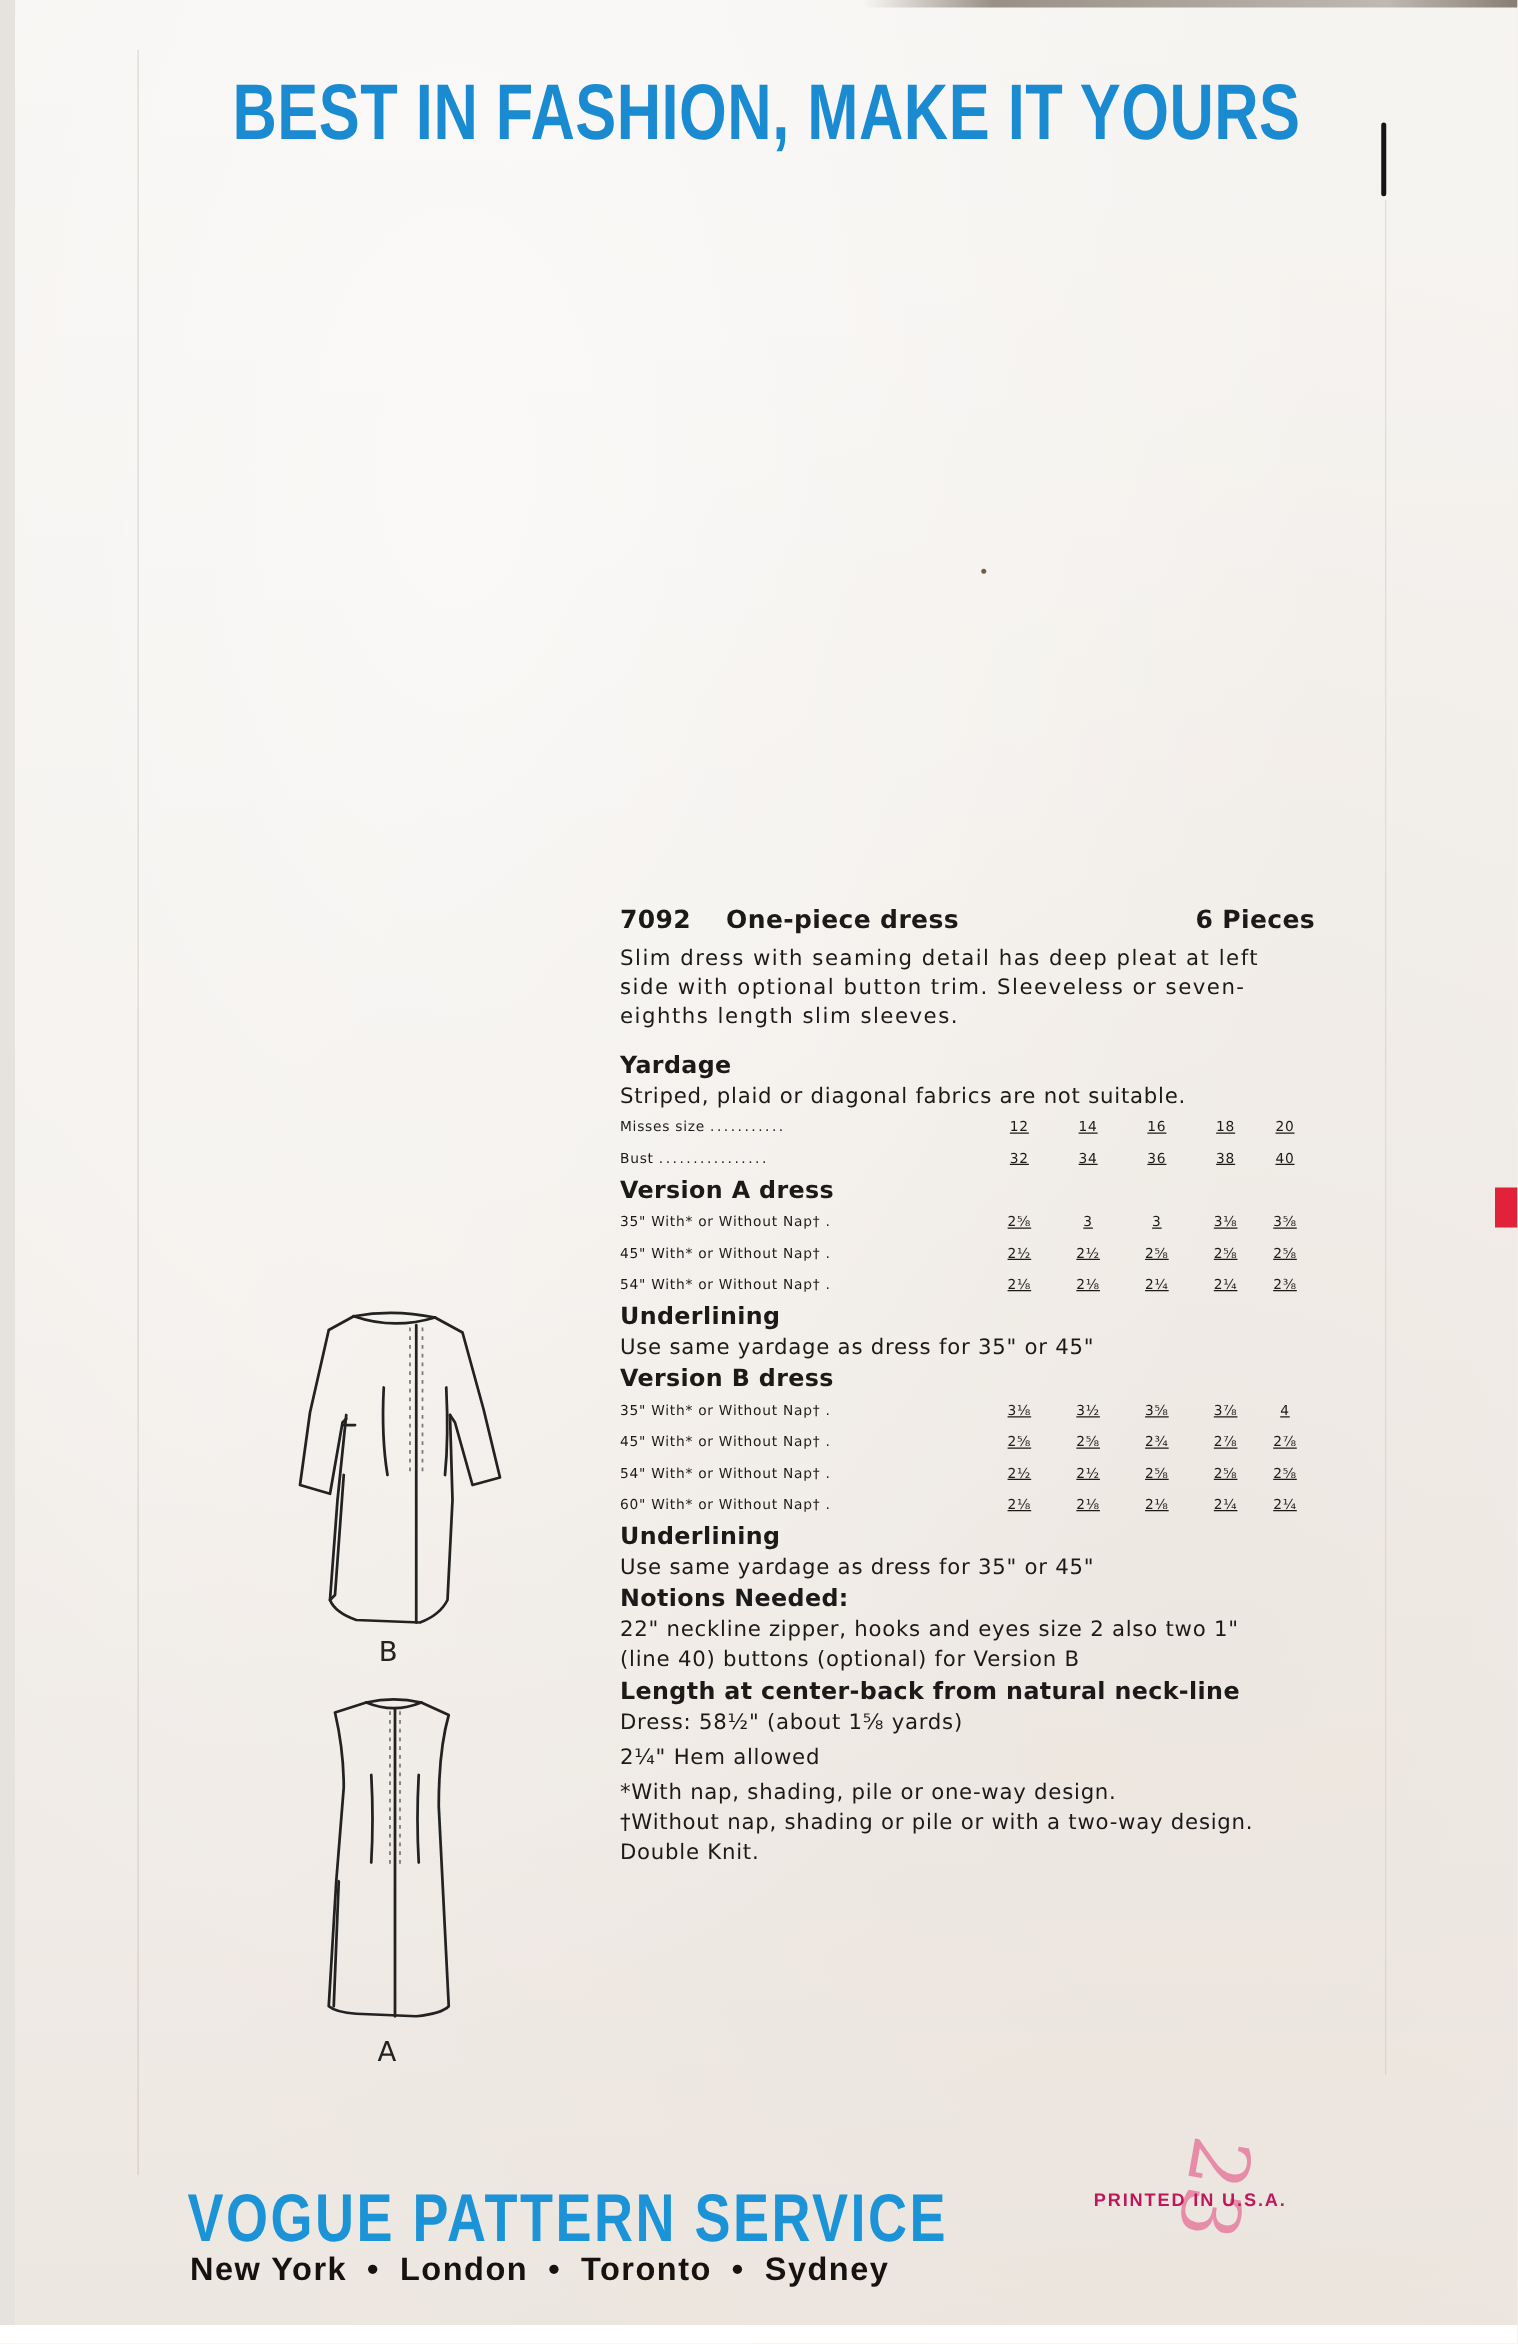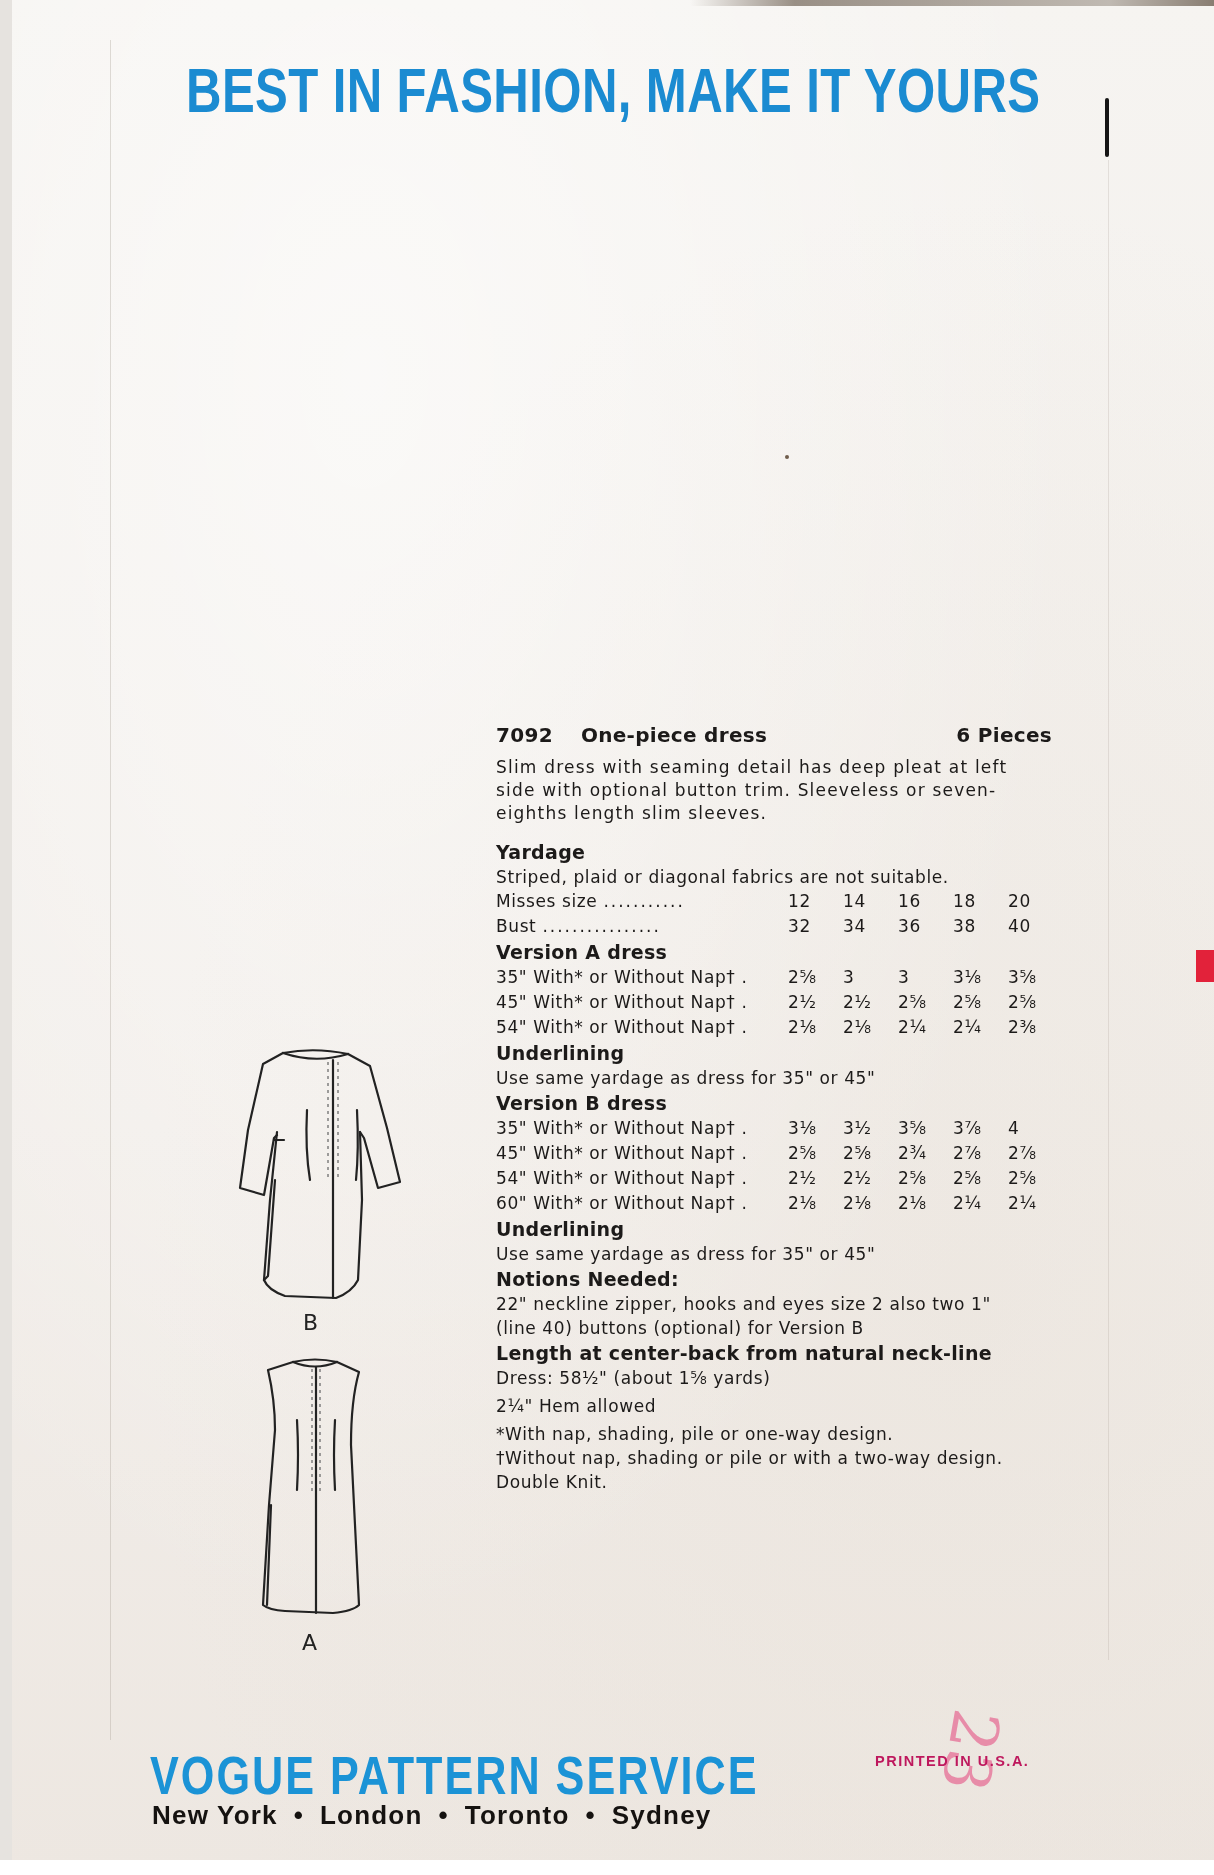--- a/index.html
+++ b/index.html
@@ -56,23 +56,23 @@
     position: absolute; left: 496px; top: 724px; width: 556px;
     font-family: "DejaVu Sans", sans-serif; font-size: 17.5px; line-height: 22px;
     letter-spacing: 0.6px;
   }
   .title-row { display: flex; justify-content: space-between; align-items: flex-end; font-weight: 700; font-size: 20px; letter-spacing: 0.3px; margin-bottom: 10px; }
   .title-row .num { margin-right: 28px; }
   .title-left { display: flex; }
   .desc { margin: 0 0 14px 0; font-size: 17px; line-height: 23px; letter-spacing: 1.2px; }
   .sec { font-weight: 700; font-size: 19px; line-height: 26px; letter-spacing: 0.3px; }
   .line { white-space: nowrap; font-size: 17px; line-height: 24px; }
-  .row { display: flex; white-space: nowrap; font-size: 17px; line-height: 25px; }
+  .row { display: flex; white-space: nowrap; font-size: 11px; line-height: 25px; }
   .row .lbl { width: 292px; overflow: hidden; }
-  .row .v { width: 55px; text-align: left; }
+  .row .v { width: 55px; text-align: center; text-decoration: underline; }
   .row .v:last-child { width: 40px; }
   .dots { letter-spacing: 2px; }
   .row.len .lbl { width: 284px; }
   .row.len .v { width: 54px; }
   .gap4 { height: 4px; }
 
   .illus { position: absolute; }
   .illus-label { position: absolute; font-family: "DejaVu Sans", sans-serif; font-size: 22px; color: #222; }
 
   .vogue {

